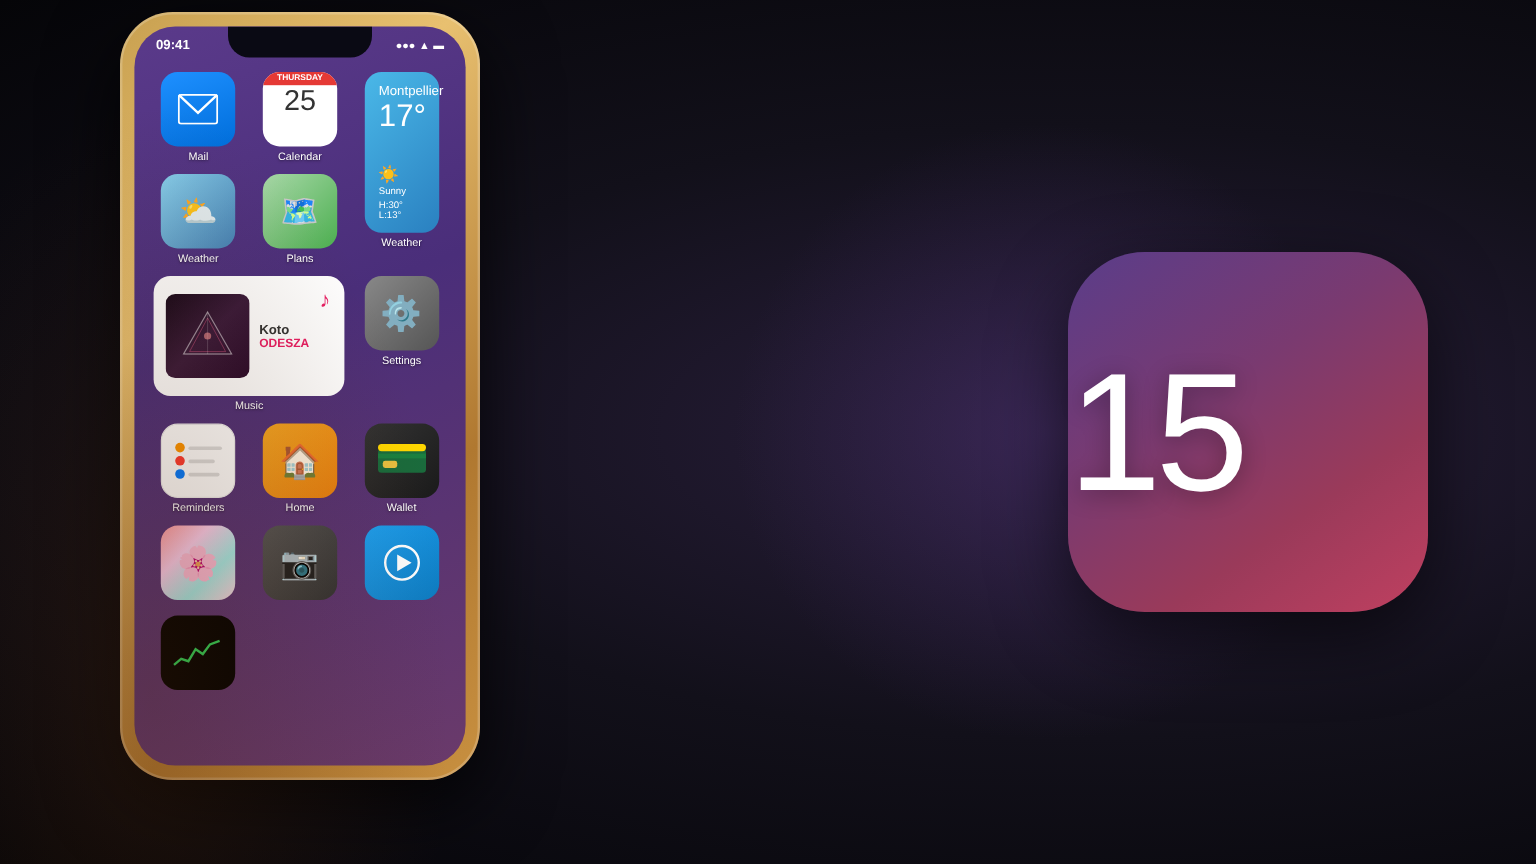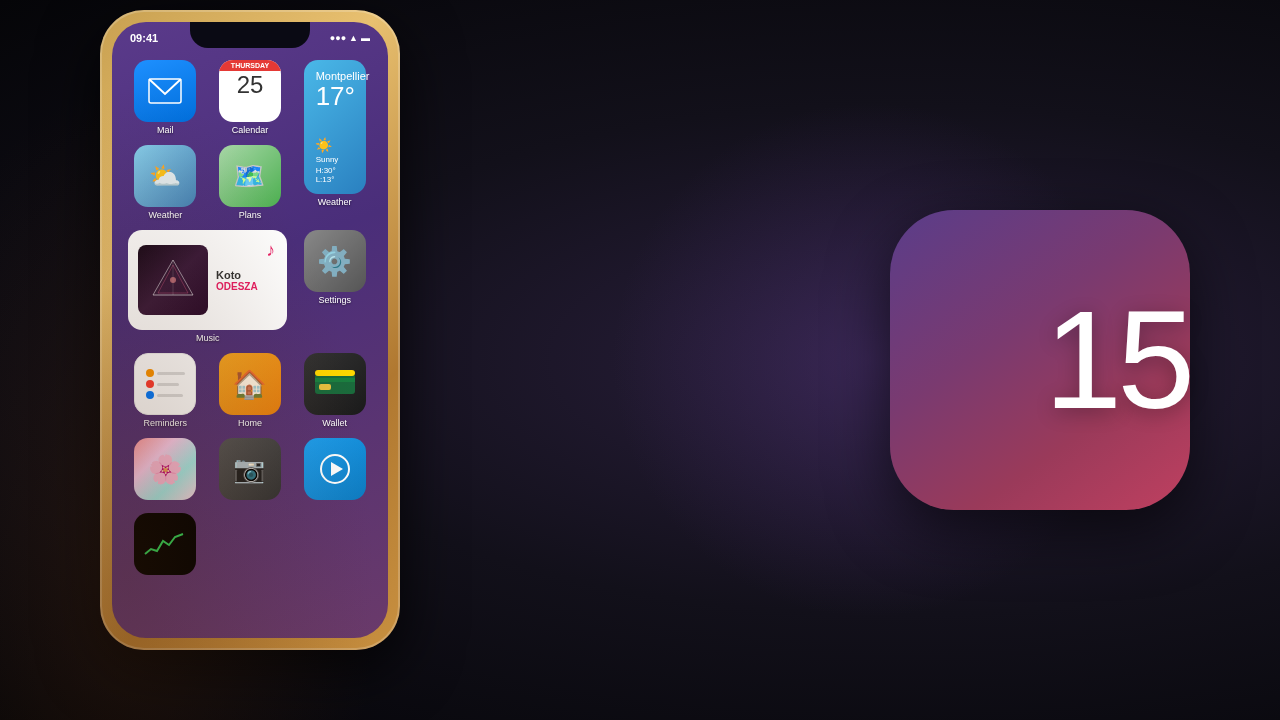--- a/index.html
+++ b/index.html
@@ -222,21 +222,21 @@
       width: 320px;
       height: 320px;
     }
     .ios15-icon {
       width: 300px;
       height: 300px;
       background: linear-gradient(145deg, #5a3d8a 0%, #7a3a70 40%, #9a3a5a 70%, #c04060 100%);
       border-radius: 64px;
       display: flex;
       align-items: center;
-      justify-content: flex-end;
+      justify-content: flex-start;
       box-shadow: 0 20px 60px rgba(0,0,0,0.6);
     }
     .ios15-text {
       color: white;
       font-size: 140px;
       font-weight: 300;
       letter-spacing: -5px;
       line-height: 1;
       text-shadow: 0 4px 20px rgba(0,0,0,0.3);
     }

